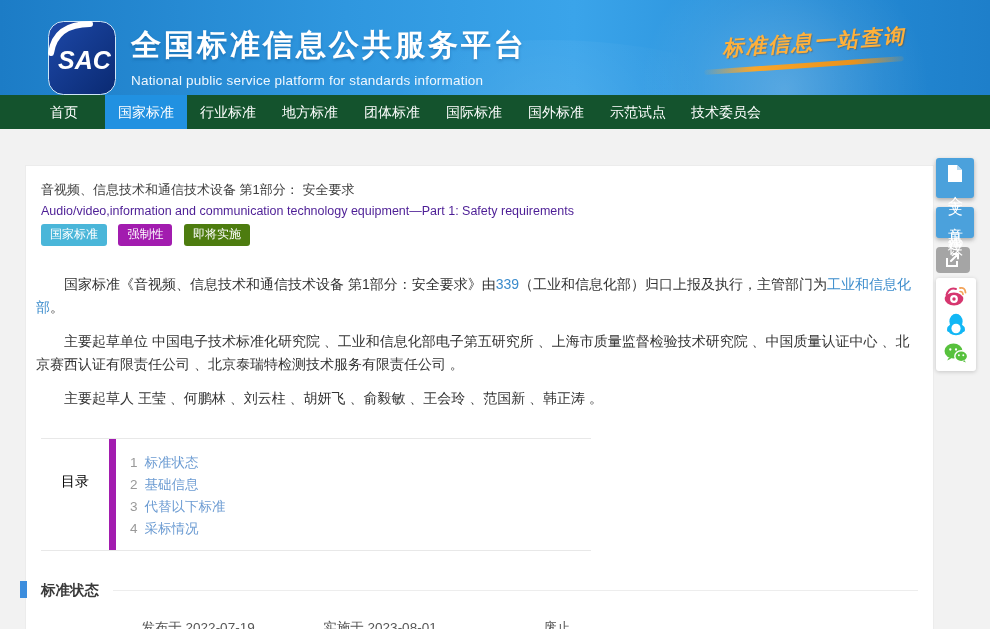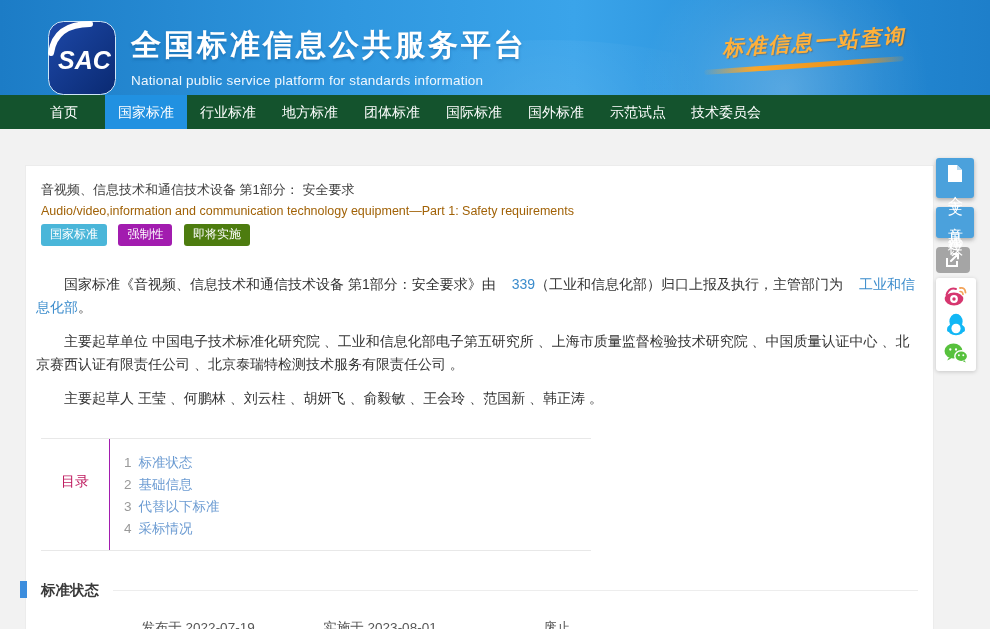--- a/index.html
+++ b/index.html
@@ -25,32 +25,32 @@
   
   .nav { height: 34px; background: #14532d; display: flex; padding-left: 23px; }
   .nav-item { width: 82px; text-align: center; line-height: 34px; color: #fff; font-size: 14px; cursor: pointer; white-space: nowrap; }
   .nav-item:last-child { width: auto; padding: 0 12px; }
   .nav-item.active { background: #2191e1; }
 
   
   .card { position: absolute; left: 25px; top: 165px; width: 909px; height: 464px; background: #fff;
     border: 1px solid #ececec; border-bottom: none; padding: 15px 15px 0 15px; }
   .std-title { font-size: 13px; color: #3d3d3d; font-weight: normal; margin-bottom: 5px; }
-  .std-title-en { font-size: 12.5px; color: #a16207; margin-bottom: 6px; }
+  .std-title-en { font-size: 12.5px; color: #4c1d95; margin-bottom: 6px; }
   .tags { margin-bottom: 4px; }
   .tag { display: inline-block; color: #fff; font-size: 12px; padding: 2px 9px 3px; border-radius: 3px; margin-right: 7px; }
   .para { font-size: 14px; color: #333; line-height: 23px; text-indent: 2em; margin-left: -5px; }
   .para.first { margin-top: 27px; }
   .para + .para { margin-top: 11px; }
-  .inline-link { color: #3b8ccc; text-decoration: none; cursor: pointer; margin-left: 16px; }
+  .inline-link { color: #3b8ccc; text-decoration: none; cursor: pointer; }
 
   
   .toc { margin-top: 28px; width: 550px; border-top: 1px solid #e8e8e8; border-bottom: 1px solid #e8e8e8; display: flex; }
-  .toc-label { width: 68px; padding-top: 34px; text-align: center; color: #be185d; font-size: 14px; }
-  .toc-body { border-left: 1px solid #a21caf; padding: 13px 0 10px 14px; display: flex; flex: 1; }
+  .toc-label { width: 68px; padding-top: 34px; text-align: center; color: #000000; font-size: 14px; }
+  .toc-body { border-left: 7px solid #a21caf; padding: 13px 0 10px 14px; display: flex; flex: 1; }
   .toc-col1 { width: 162px; }
   .toc-col2 { flex: 1; }
   .toc-row { line-height: 22px; font-size: 13.5px; white-space: nowrap; }
   .toc-num { color: #999; margin-right: 7px; }
   .toc-link { color: #6b9bd2; text-decoration: none; cursor: pointer; }
 
   
   .section-head { margin-top: 30px; position: relative; display: flex; align-items: center; }
   .section-accent { position: absolute; left: -21px; top: 0; width: 7px; height: 17px; background: #3c8ddd; }
   .section-title { font-size: 14.5px; font-weight: bold; color: #3a3a3a; }

